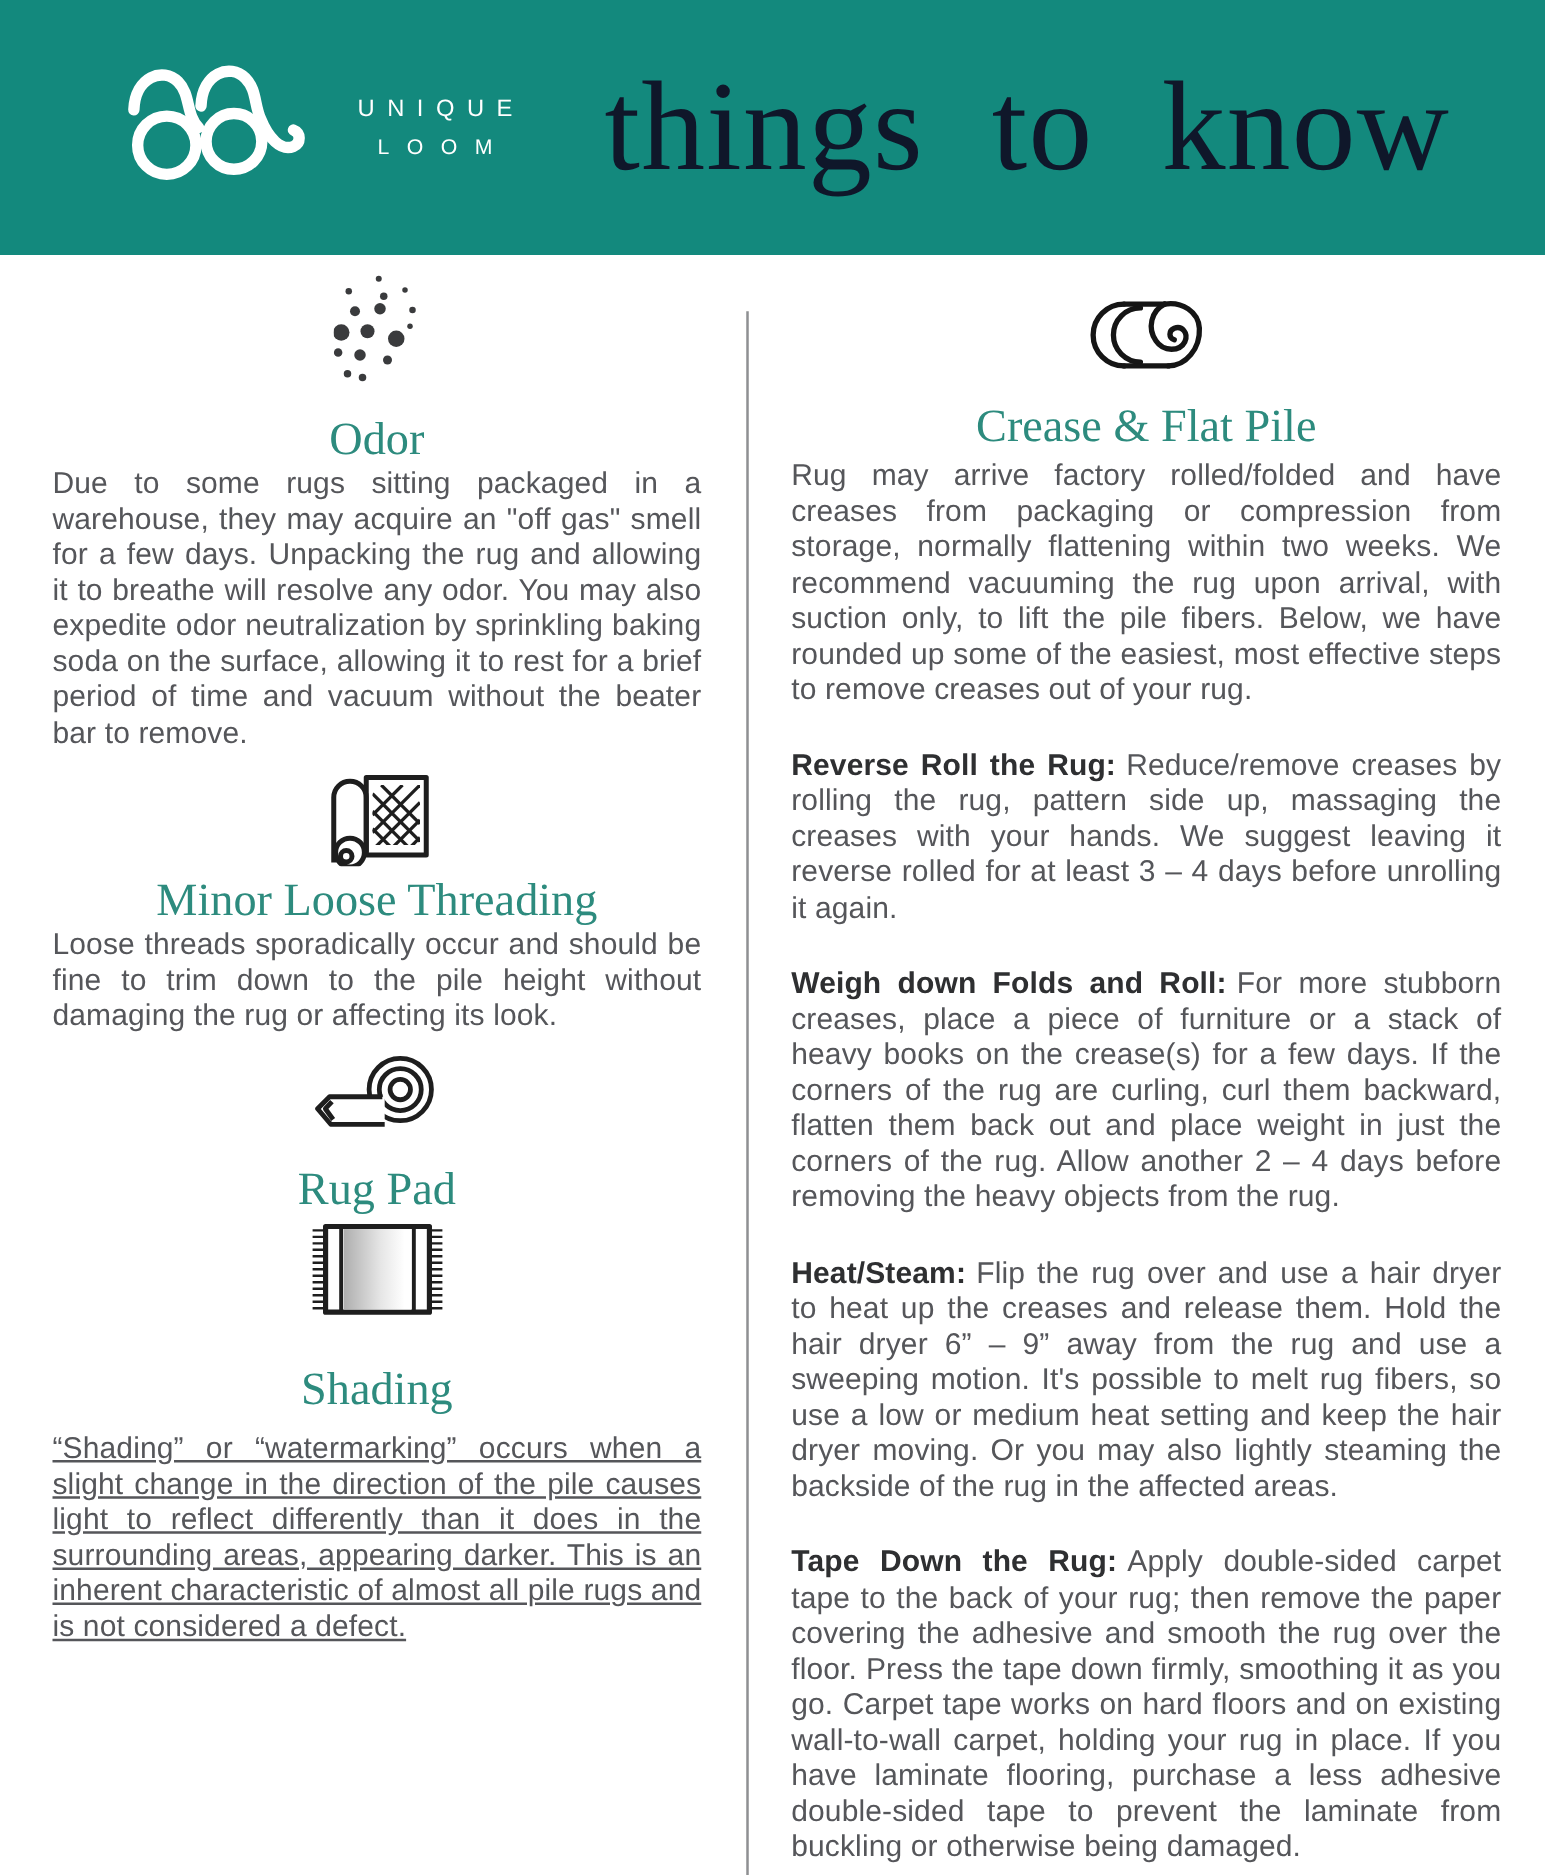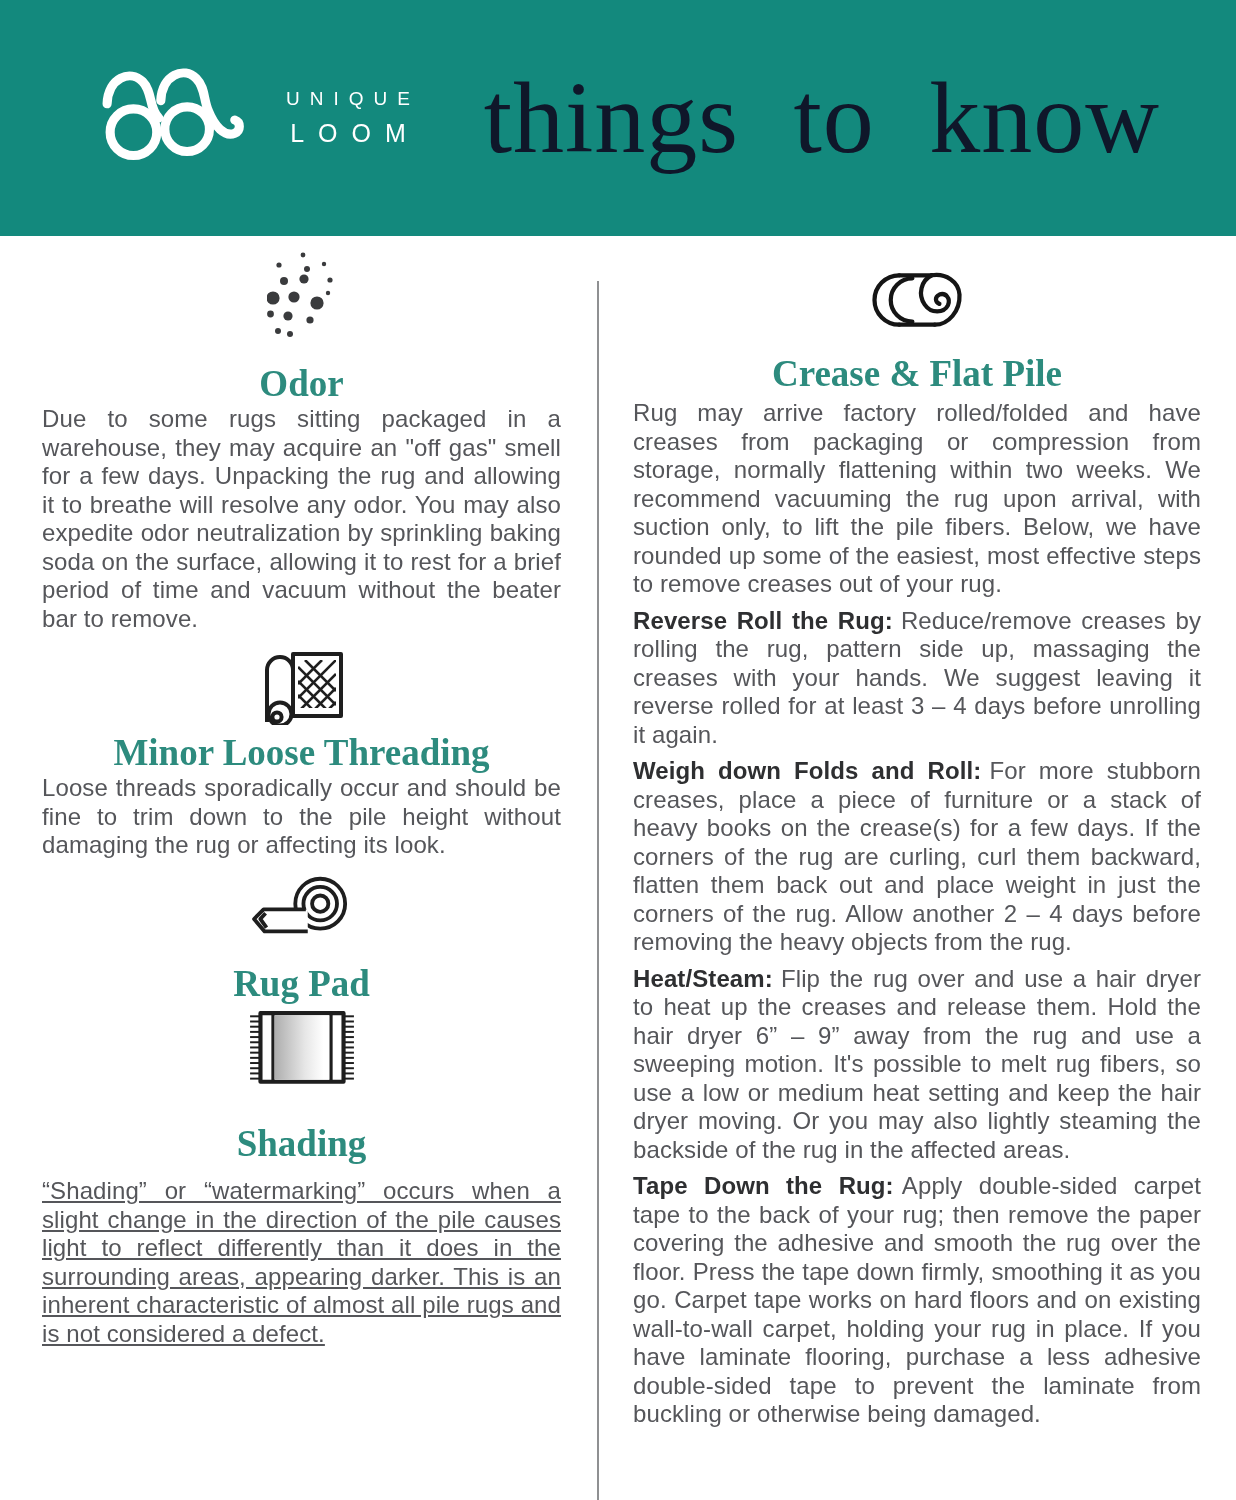--- a/index.html
+++ b/index.html
@@ -2,58 +2,58 @@
 <html><head>
 <meta charset="utf-8">
 <style>
   html,body{margin:0;padding:0;background:#ffffff;}
   .sheet{
     position:relative;width:1236px;height:1500px;overflow:hidden;
     background:#ffffff;font-family:"Liberation Sans",sans-serif;
   }
   
   .hdr{
-    height:236px;background:#13897d;display:flex;align-items:center;
+    height:204px;background:#13897d;display:flex;align-items:center;
   }
   .brand{display:flex;align-items:center;margin-left:100px;flex:0 0 auto;}
   .brand-logo{width:152px;height:102px;display:block;}
   .brand-text{
     margin-left:24px;color:#ffffff;display:flex;flex-direction:column;
     align-items:center;row-gap:9px;
   }
   .brand-line1{font-size:19px;letter-spacing:10px;text-indent:10px;}
-  .brand-line2{font-size:25px;letter-spacing:14px;text-indent:14px;}
+  .brand-line2{font-size:17px;letter-spacing:14px;text-indent:14px;}
   .hdr-title{
     font-family:"Liberation Serif",serif;color:#0f172a;font-size:102px;
     line-height:1;margin-left:auto;margin-right:76px;letter-spacing:1px;
     word-spacing:28px;white-space:nowrap;
   }
   
   .content{display:flex;align-items:flex-start;padding-left:42px;}
   .col-left{width:519px;}
   .divider{width:2px;background:#8f9092;height:1262px;margin-left:36px;margin-top:45px;}
   .col-right{width:568px;margin-left:34px;}
   .section{display:flex;flex-direction:column;align-items:center;}
   .icon-wrap{display:flex;justify-content:center;align-items:flex-end;}
   .sec-h{
-    font-family:"Liberation Serif",serif;font-weight:700;color:#2d8b7e;
+    font-family:"Liberation Serif",serif;font-weight:400;color:#2d8b7e;
     font-size:37px;line-height:0.95em;margin:0;text-align:center;
   }
   .body-p{
     font-size:24px;line-height:28.5px;color:#55565a;text-align:justify;
     margin:0;width:100%;letter-spacing:0.1px;
   }
   .body-p b{color:#2e2f31;font-weight:700;margin-right:0.34em;}
   
   .m-odor-icon{margin-top:14px;}   .m-odor-h{margin-top:24px;}   .m-odor-b{margin-top:4px;}
   .m-thr-icon{margin-top:8px;}     .m-thr-h{margin-top:10px;}    .m-thr-b{margin-top:4px;}
   .m-pad-icon{margin-top:12px;}    .m-pad-h{margin-top:24px;}    .m-pad-b{margin-top:4px;}
   .m-shd-icon{margin-top:10px;}    .m-shd-h{margin-top:40px;}    .m-shd-b{margin-top:16px;text-decoration:underline;}
   .m-cre-icon{margin-top:30px;}    .m-cre-h{margin-top:22px;}    .m-cre-b{margin-top:8px;}
-  .tip{margin-top:8px;}
+  .tip{margin-top:32px;}
   svg .ln{stroke:#1e1e1e;fill:none;stroke-width:4;stroke-linejoin:round;}
 </style>
 </head>
 <body>
 
 <div class="sheet">
 
   <div class="hdr">
     <div class="brand">
       <svg class="brand-logo" viewBox="0 0 150 100">

